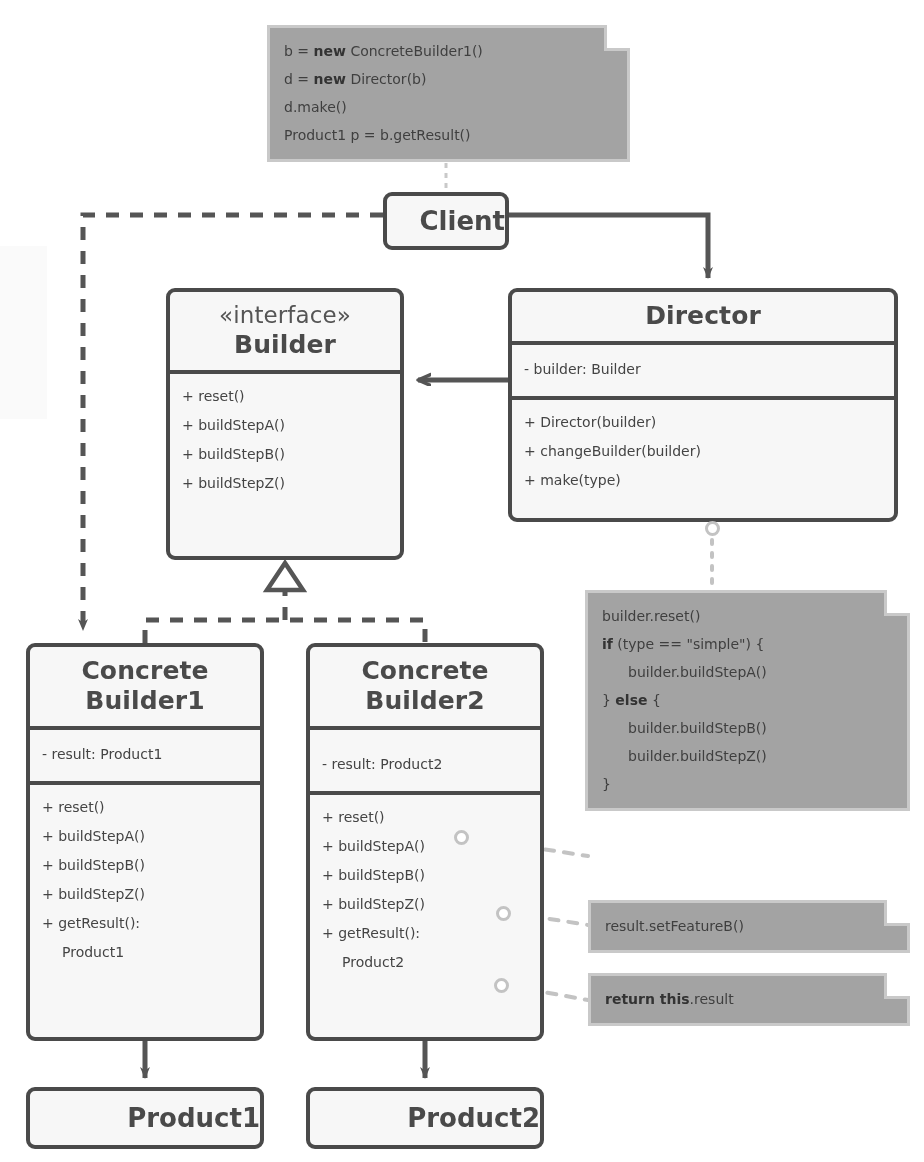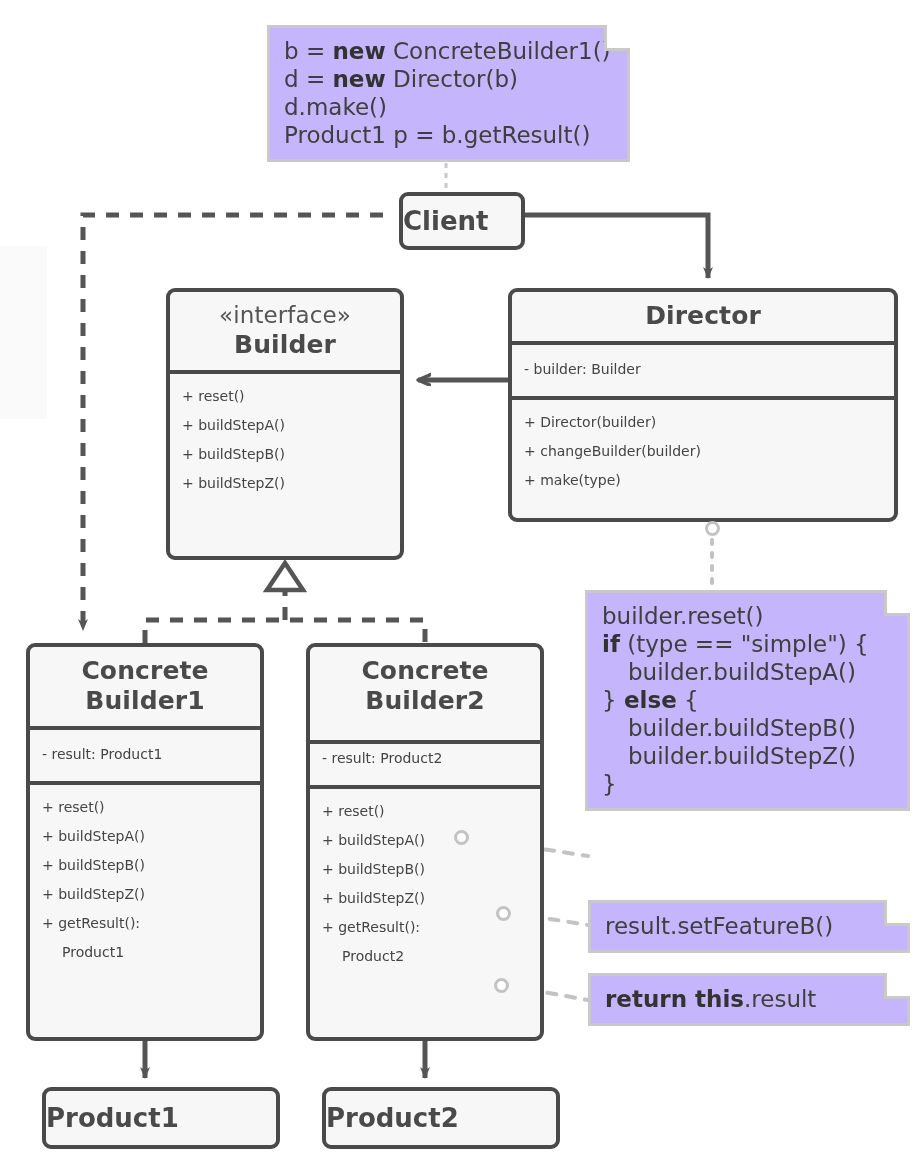--- a/index.html
+++ b/index.html
@@ -70,35 +70,34 @@
   
   .simple-box{
     position:absolute;
     box-sizing:border-box;
     background:#f7f7f7;
     border:4px solid #4a4a4a;
     border-radius:9px;
     color:#4a4a4a;
     display:flex;
     align-items:center;
-    justify-content:flex-start;
+    justify-content:flex-end;
     font-weight:bold;
     font-size:26px;
     z-index:5;
-    margin-left:16px;
   }
 
   
   .note{
     position:absolute;
     box-sizing:border-box;
-    background:#c4b5fd;
+    background:#a3a3a3;
     border:3px solid #c9c9c9;
     color:#3f3f3f;
-    font-size:23px;
+    font-size:14px;
     line-height:28px;
     padding:9px 23px 10px 14px;
     z-index:4;
   }
   .note .fold{
     position:absolute;
     top:-3px;right:-3px;
     width:23px;height:23px;
     background:#ffffff;
     border-left:3px solid #c9c9c9;
@@ -228,21 +227,21 @@
       <div class="row">+ getResult():</div>
       <div class="row indent2">Product1</div>
     </div>
   </div>
 
   <div class="uml-box" style="left:306px;top:643px;width:238px;height:398px;">
     <div class="uml-title">
       <span>Concrete</span><br>
       <span>Builder2</span>
     </div>
-    <div class="uml-sep uml-section" style="padding-top:0;padding-bottom:12px;margin-top:14px;">
+    <div class="uml-sep uml-section" style="padding-top:20px;padding-bottom:12px;">
       <div class="row">- result: Product2</div>
     </div>
     <div class="uml-sep uml-section">
       <div class="row">+ reset()</div>
       <div class="row">+ buildStepA()</div>
       <div class="row">+ buildStepB()</div>
       <div class="row">+ buildStepZ()</div>
       <div class="row">+ getResult():</div>
       <div class="row indent2">Product2</div>
     </div>

